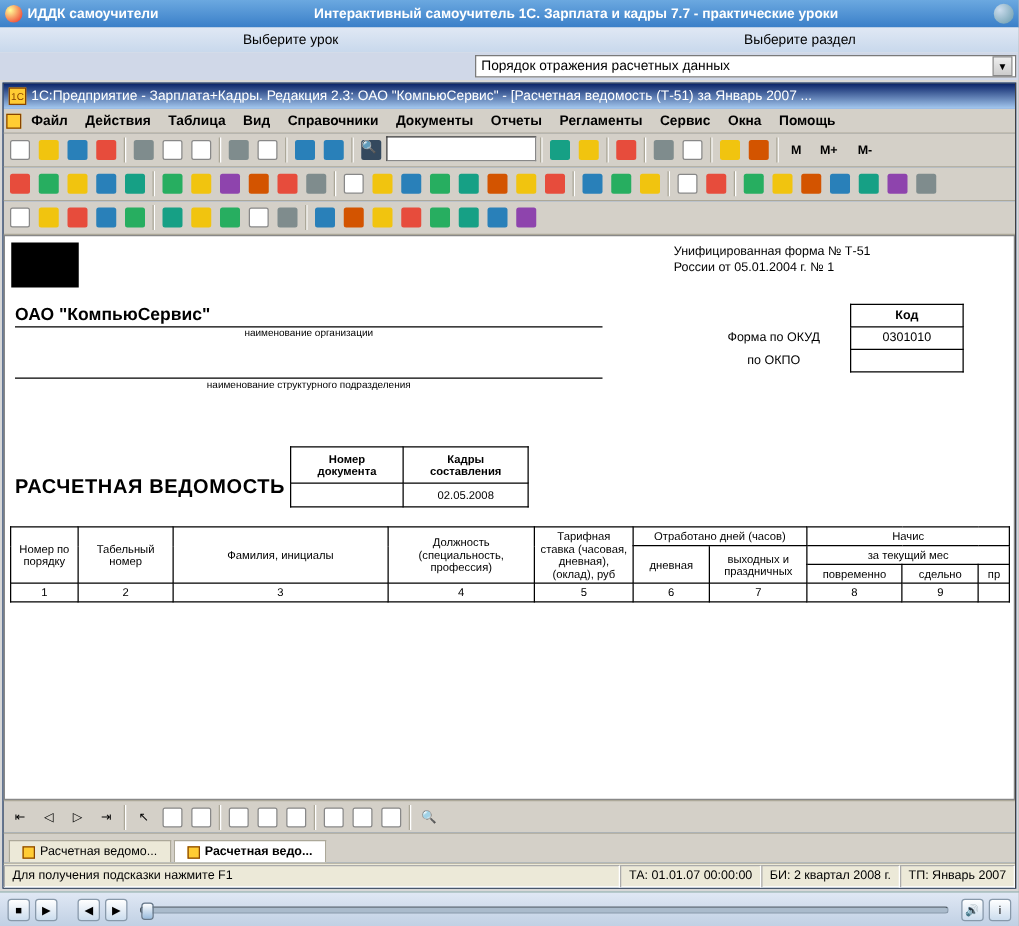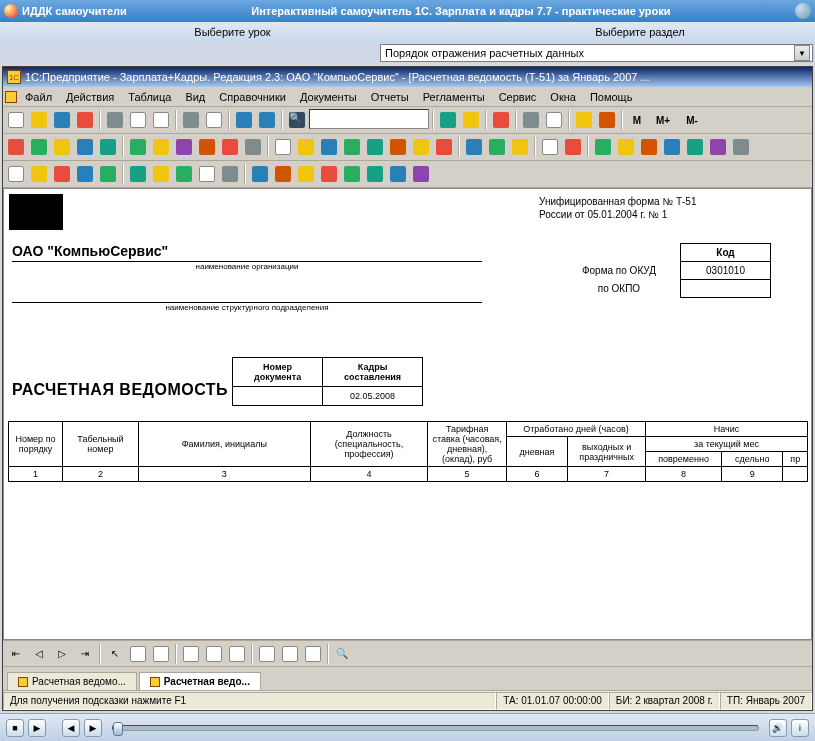--- a/index.html
+++ b/index.html
@@ -23,21 +23,21 @@
 
 .content-area { flex: 1; background: #d8d8d8; padding: 2px; position: relative; overflow: hidden; }
 
 
 .inner-window { width: 100%; height: 100%; background: #3b82f6; border: 1px solid #404040; display: flex; flex-direction: column; }
 .inner-titlebar { height: 20px; background: linear-gradient(#0a246a,#a6caf0); display: flex; align-items: center; padding: 0 4px; color: #fff; font-size: 11px; gap: 4px; }
 .yellow-icon { width: 14px; height: 14px; background: #fc3; border: 1px solid #840; font-size: 8px; display:flex; align-items:center; justify-content:center; color:#840; }
 .inner-titlebar .title-text { flex: 1; white-space: nowrap; overflow: hidden; }
 
 .menubar { height: 20px; background: #d4d0c8; display: flex; align-items: center; border-bottom: 1px solid #aca899; padding: 0 2px; font-size: 11px; gap: 2px; }
-.menubar .menu-item { padding: 2px 6px; cursor: default; }
+.menubar .menu-item { padding: 2px 6px; cursor: default; font-weight: bold; }
 
 .toolbar { background: #d4d0c8; display: flex; flex-wrap: wrap; border-bottom: 1px solid #aca899; padding: 2px; gap: 1px; }
 .tbtn { width: 22px; height: 22px; border: 1px solid transparent; display: flex; align-items: center; justify-content: center; font-size: 10px; }
 .tsep { width: 2px; height: 20px; border-left: 1px solid #aca899; border-right: 1px solid #fff; margin: 1px 2px; }
 .tbtn .ic { width: 16px; height: 16px; border-radius: 2px; }
 .long-blank { width: 120px; height: 20px; background: #fff; border: 1px inset #888; }
 
 .doc-area { flex: 1; background: #fff; overflow: hidden; position: relative; border: 1px solid #888; margin: 0; }
 
 .black-box { width: 54px; height: 36px; background: #000; position: absolute; left: 5px; top: 5px; }

